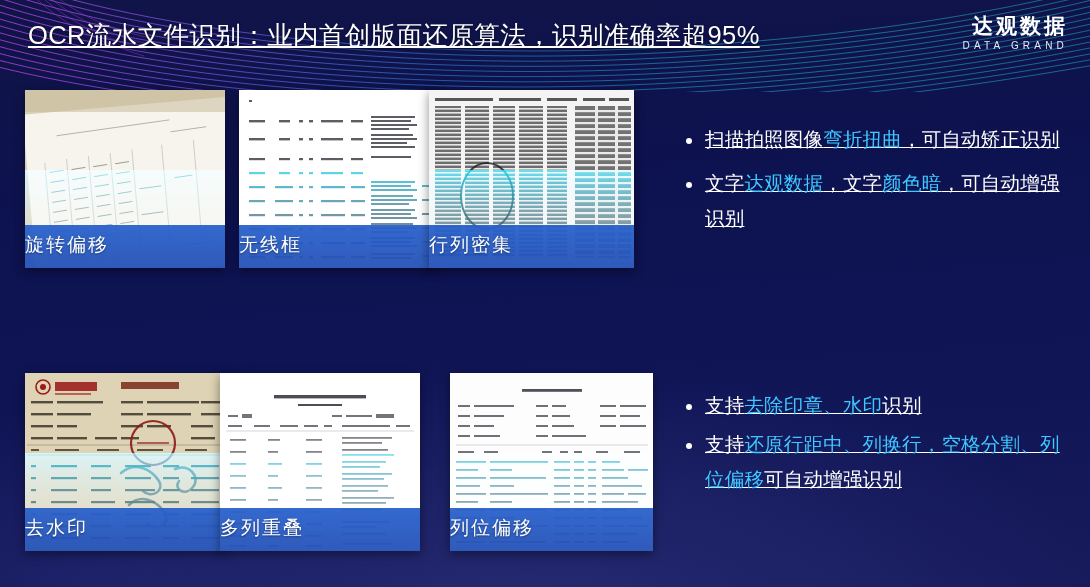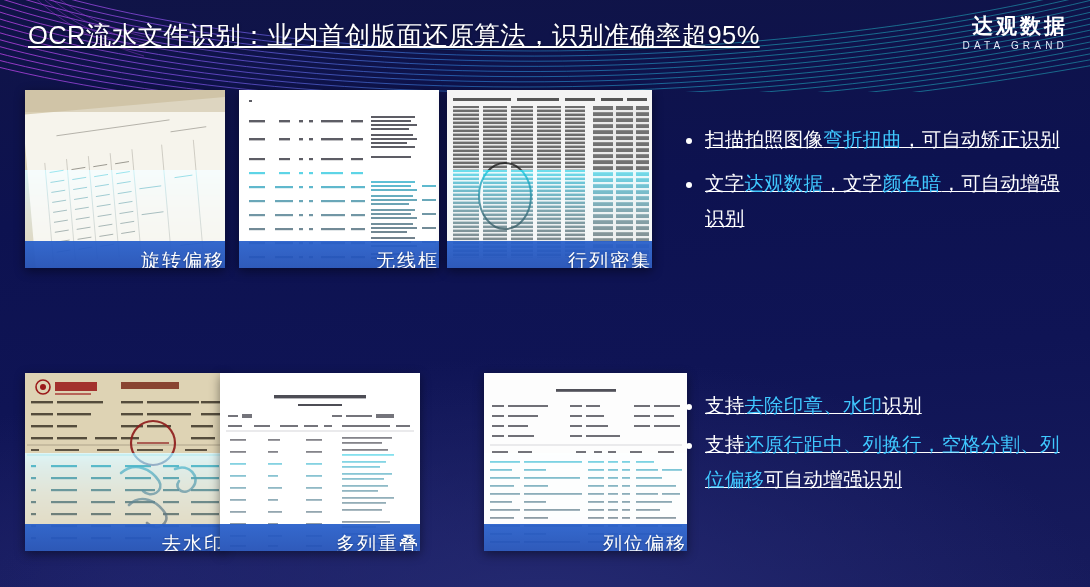--- a/index.html
+++ b/index.html
@@ -86,23 +86,23 @@
     height: 178px;
     background: #f2f0ec;
     overflow: hidden;
     box-shadow: 0 3px 10px rgba(0,0,0,.45);
   }
   .card.pos-0 { left: 0px; }
   .card.pos-1 { left: 213px; }
   .card.pos-2 { left: 424px; }
   
   #row-1 .pos-1 { left: 214px; width: 200px; }
-  #row-1 .pos-2 { left: 422px; width: 205px; }
+  #row-1 .pos-2 { left: 404px; width: 205px; }
   #row-2 .pos-1 { left: 195px; width: 200px; }
-  #row-2 .pos-2 { left: 425px; width: 203px; margin-left: 34px; }
+  #row-2 .pos-2 { left: 425px; width: 203px; }
 
   
   .doc {
     position: absolute;
     inset: 0;
     background: #ffffff;
     overflow: hidden;
   }
   .doc.paper-warm { background: linear-gradient(170deg,#e9e2cf 0%,#ded6c0 55%,#d6cdb4 100%); }
   .doc.paper-photo { background: linear-gradient(160deg,#cdbfa2 0%,#e7e2d6 28%,#f3f1e9 70%,#e2ddcf 100%); }
@@ -119,26 +119,26 @@
         rgba(70,214,250,0.45) 42%,
         rgba(140,226,252,0.24) 72%,
         rgba(190,238,253,0.10) 100%);
     mix-blend-mode: screen;
     pointer-events: none;
   }
 
   .caption {
     position: absolute;
     left: 0; right: 0; bottom: 0;
-    height: 27px;
+    height: 43px;
     background: linear-gradient(180deg, rgba(40,96,203,.94) 0%, rgba(34,80,182,.94) 100%);
     color: #ffffff;
     font-size: 19px;
     line-height: 40px;
-    text-align: right;
+    text-align: left;
     letter-spacing: 2px;
     text-shadow: 0 1px 2px rgba(0,0,0,.4);
   }
 
   
   .bullets { position: absolute; left: 683px; width: 392px; }
   #bullets-1 { top: 122px; }
   #bullets-2 { top: 388px; }
 
   .bullet {

